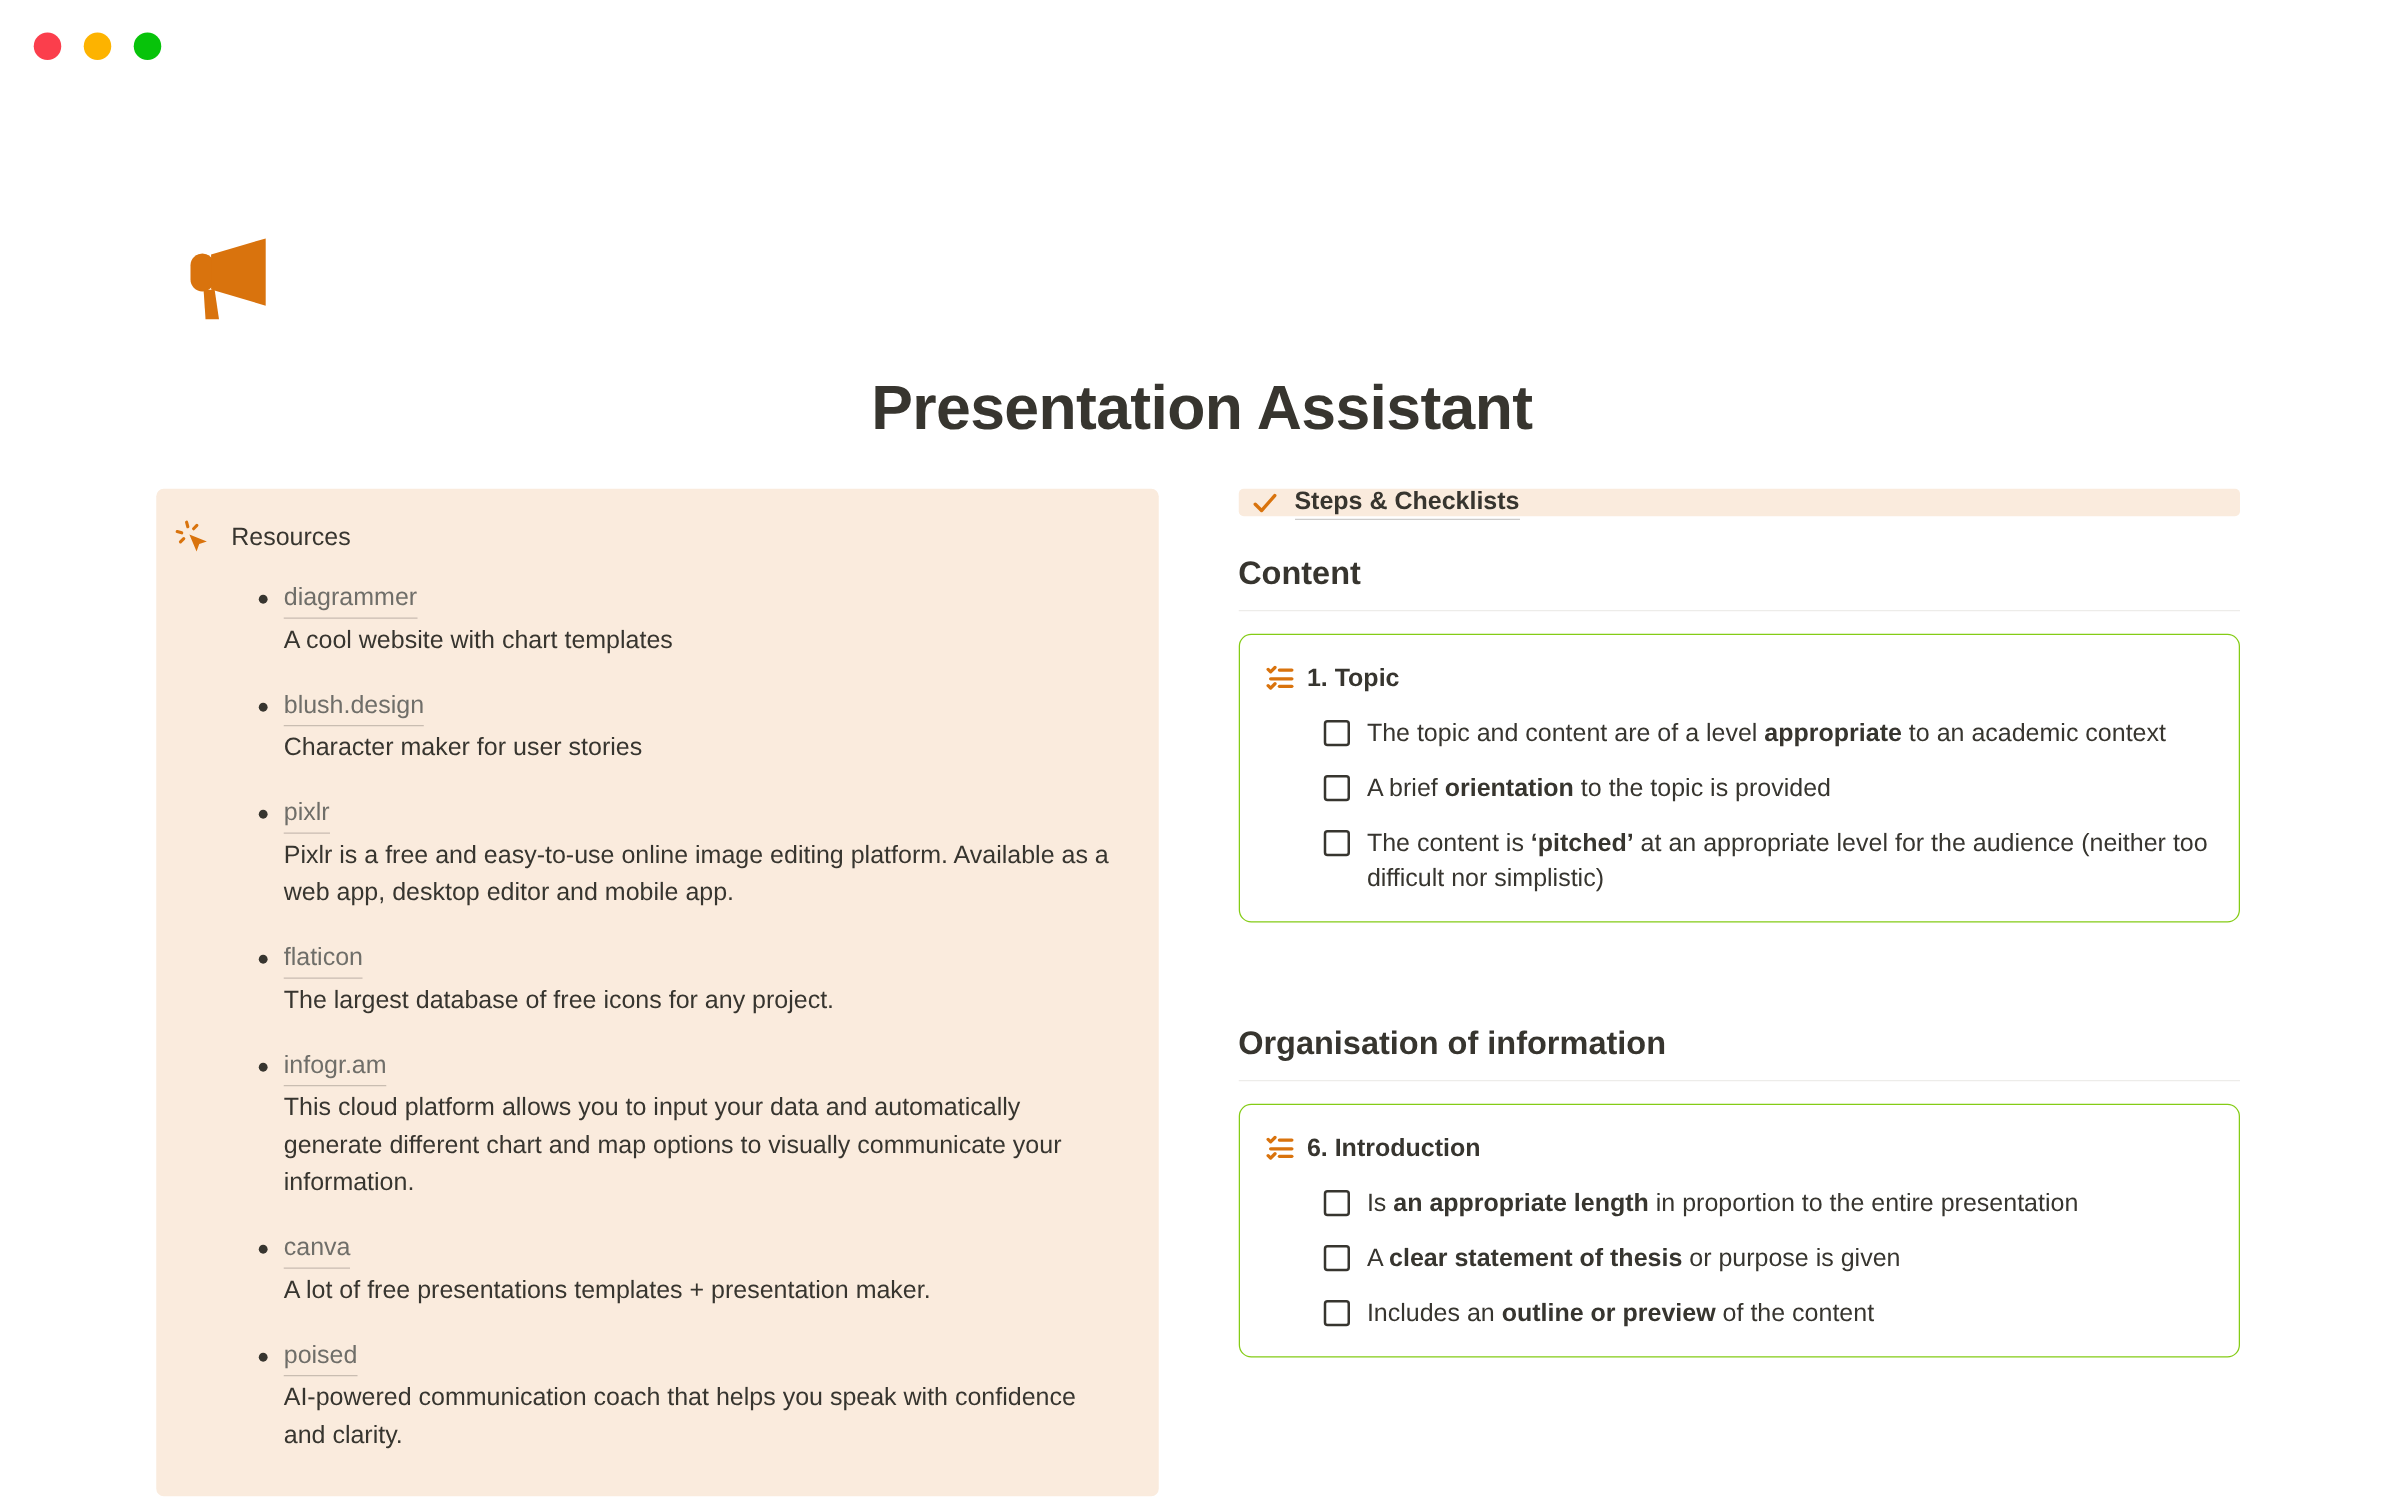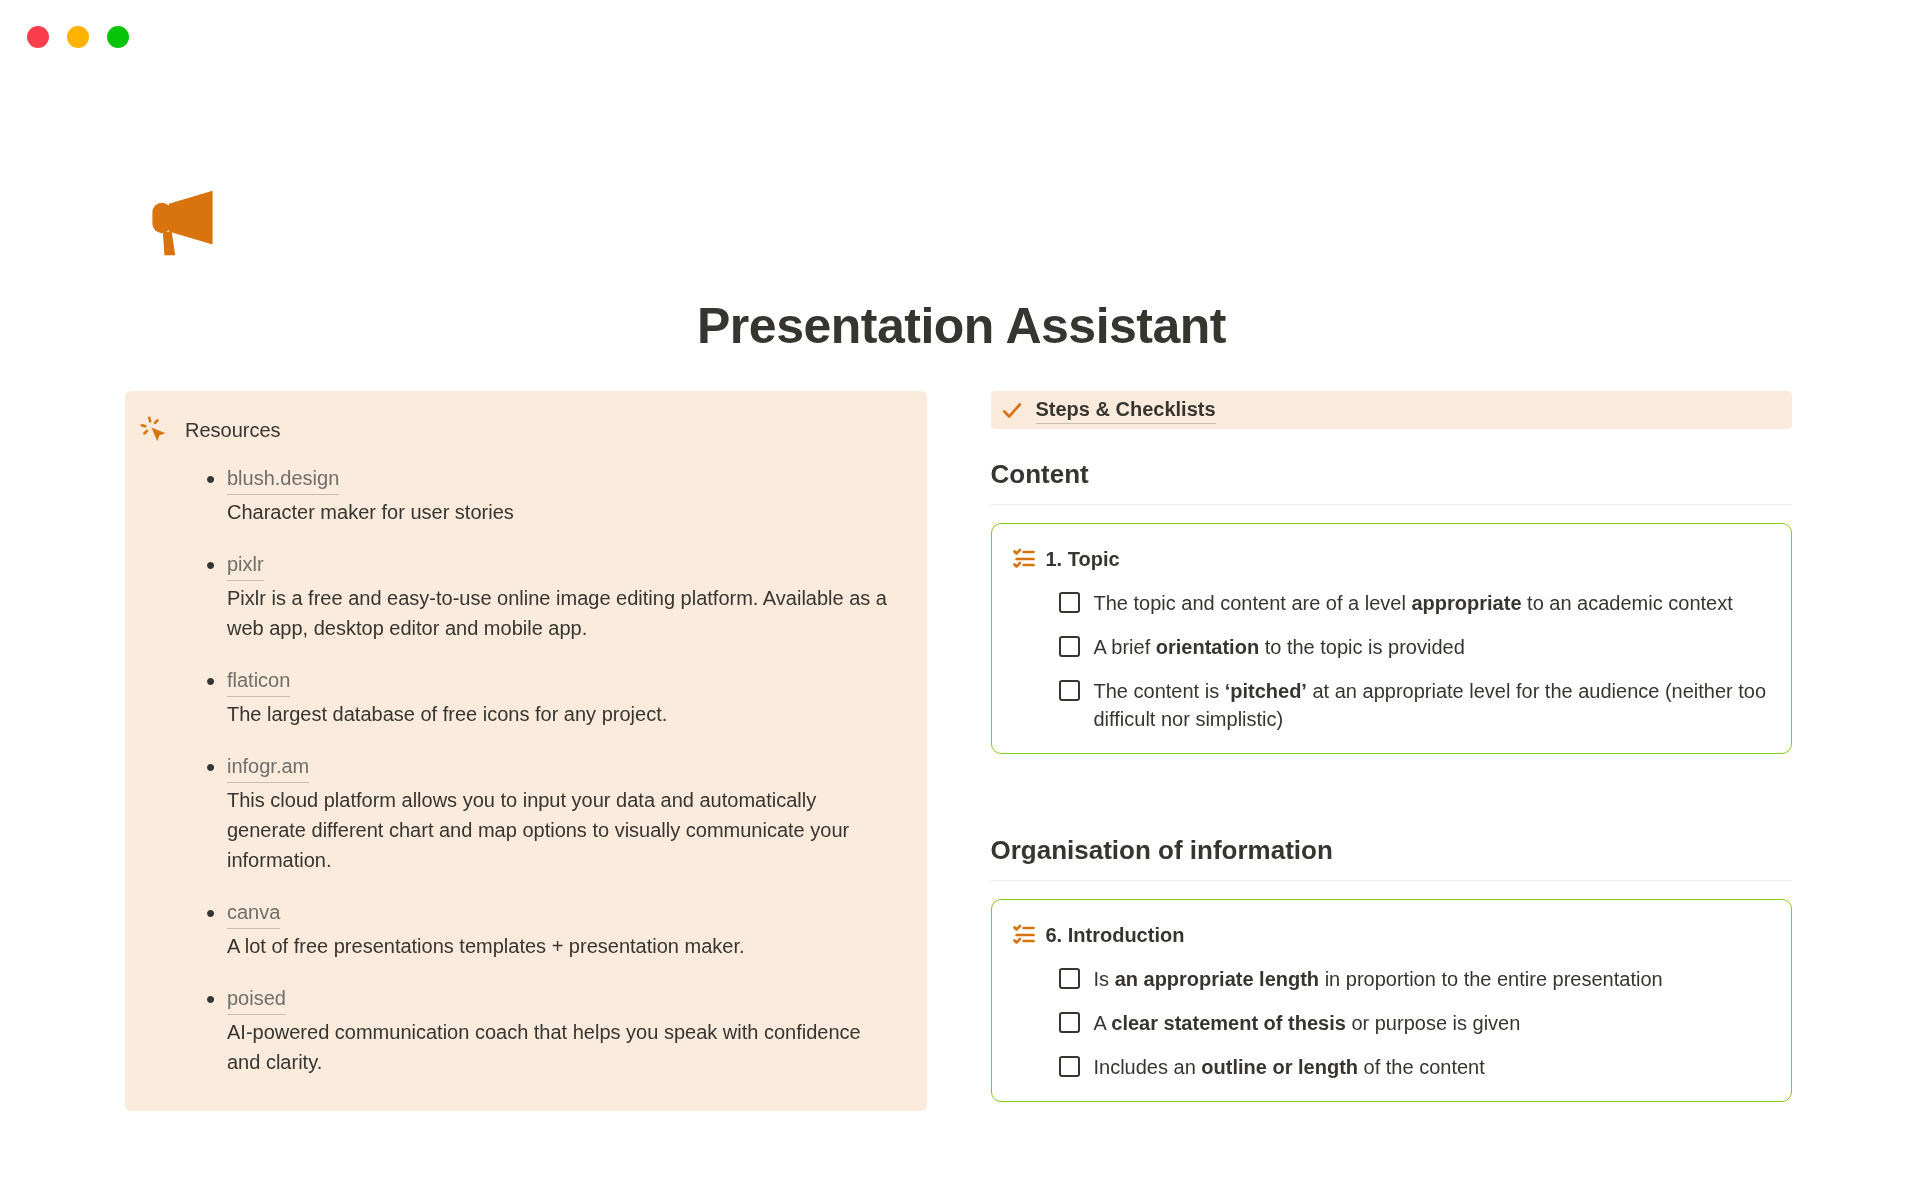--- a/index.html
+++ b/index.html
@@ -33,21 +33,21 @@
 
   .resource-list { list-style:none; margin:18px 0 0 0; padding-left:88px; }
   .res-item { position:relative; margin-bottom:22px; font-size:20px; }
   .res-item::before { content:"•"; position:absolute; left:-21px; top:1px;
     font-size:26px; line-height:31px; color:#37352F; }
   .res-link { display:inline-block; line-height:31px; color:#6F6E69; text-decoration:none;
     border-bottom:1.5px solid rgba(55,53,47,0.25); cursor:pointer; }
   .res-desc { margin-top:2px; line-height:30px; color:#37352F; max-width:672px; }
 
   
-  .steps-bar { height:38px; background:#FAEBDD; border-radius:4px; display:flex;
+  .steps-bar { height:22px; background:#FAEBDD; border-radius:4px; display:flex;
     align-items:center; padding:0 14px 0 10px; gap:13px; }
   .steps-check { width:22px; height:22px; flex:none; }
   .steps-check svg { width:22px; height:22px; display:block; }
   .steps-label { font-size:20px; font-weight:700; color:#37352F; line-height:24px;
     border-bottom:1.5px solid rgba(55,53,47,0.25); padding-bottom:2px; cursor:pointer; }
 
   .section-heading { margin-top:31px; font-size:26px; line-height:28px; font-weight:700; }
   .checklist-section + .checklist-section .section-heading { margin-top:82px; }
   .heading-divider { margin-top:16px; border:none; border-top:1px solid #EDECE9; height:0; }
 
@@ -101,20 +101,24 @@
                 <path d="M14.8 4.3 12.7 6.4"></path>
                 <path d="M6.4 12.7 4.3 14.8"></path>
               </g>
             </svg>
           </span>
           <span class="callout-title">Resources</span>
         </div>
 
         <ul class="resource-list">
           <li class="res-item">
+            <a class="res-link">diagrammer</a>
+            <div class="res-desc">A cool website with chart templates</div>
+          </li>
+          <li class="res-item">
             <a class="res-link">blush.design</a>
             <div class="res-desc">Character maker for user stories</div>
           </li>
           <li class="res-item">
             <a class="res-link">pixlr</a>
             <div class="res-desc">Pixlr is a free and easy-to-use online image editing platform. Available as a web app, desktop editor and mobile app.</div>
           </li>
           <li class="res-item">
             <a class="res-link">flaticon</a>
             <div class="res-desc">The largest database of free icons for any project.</div>
@@ -199,21 +203,21 @@
             <div class="check-item">
               <span class="checkbox"></span>
               <div class="check-text"><span>Is </span><strong>an appropriate length</strong><span> in proportion to the entire presentation</span></div>
             </div>
             <div class="check-item">
               <span class="checkbox"></span>
               <div class="check-text"><span>A </span><strong>clear statement of thesis</strong><span> or purpose is given</span></div>
             </div>
             <div class="check-item">
               <span class="checkbox"></span>
-              <div class="check-text"><span>Includes an </span><strong>outline or length</strong><span> of the content</span></div>
+              <div class="check-text"><span>Includes an </span><strong>outline or preview</strong><span> of the content</span></div>
             </div>
           </div>
         </div>
       </div>
 
     </div>
   </div>
 </div>
 
 </body></html>

